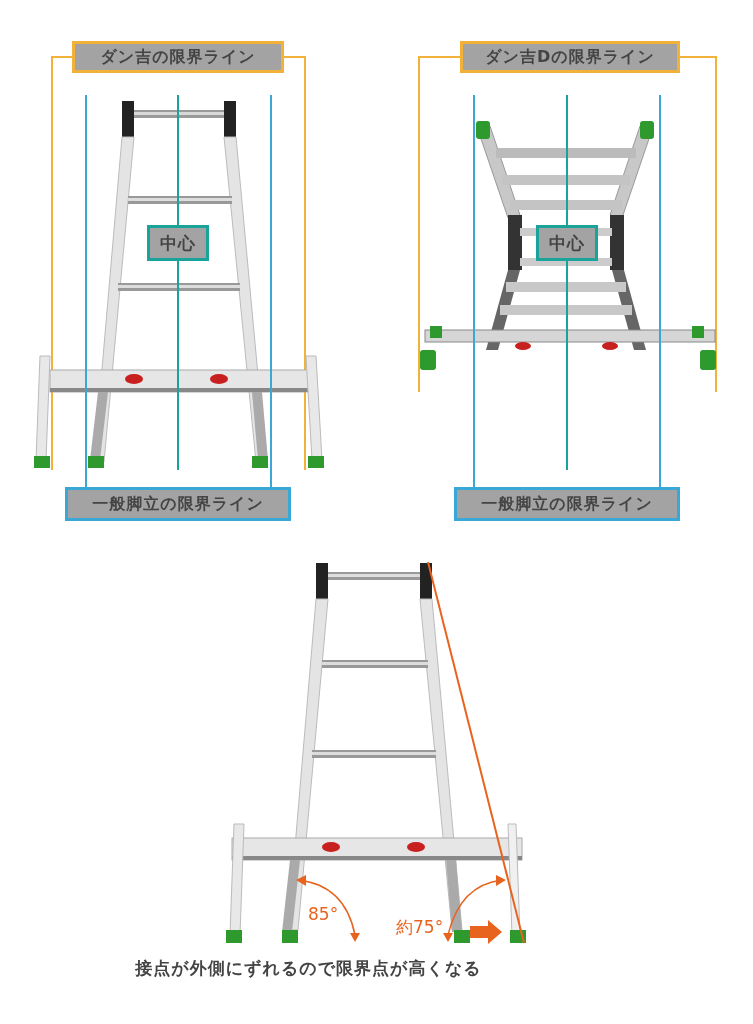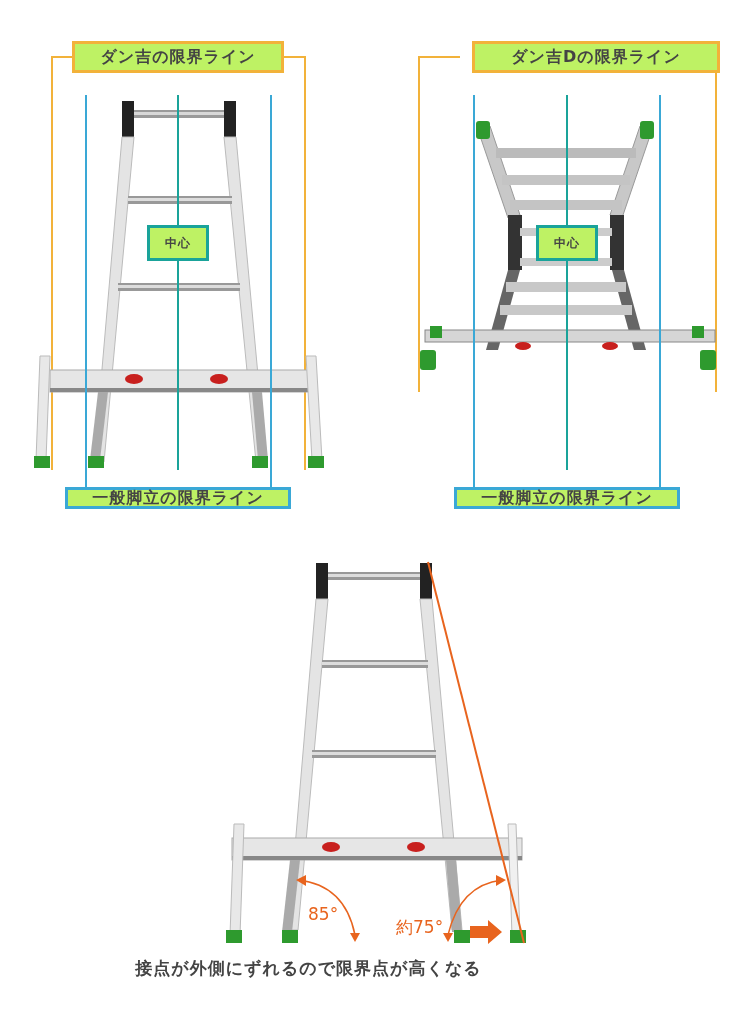--- a/index.html
+++ b/index.html
@@ -1,20 +1,20 @@
 <!DOCTYPE html>
 <html><head>
 <meta charset="utf-8">
 <style>
   html,body{margin:0;padding:0;background:#fff;}
   body{width:753px;height:1024px;position:relative;overflow:hidden;font-family:"DejaVu Sans","Liberation Sans",sans-serif;}
-  .lbl{position:absolute;background:#bef264;box-sizing:border-box;display:flex;align-items:center;justify-content:center;font-weight:bold;color:#444;letter-spacing:1px;}
+  .lbl{position:absolute;background:#a3a3a3;box-sizing:border-box;display:flex;align-items:center;justify-content:center;font-weight:bold;color:#444;letter-spacing:1px;}
   .lbl-orange{border:3px solid #f2b23a;font-size:16px;height:32px;}
-  .lbl-blue{border:3px solid #3aa8d6;font-size:16px;height:22px;}
-  .lbl-teal{border:3px solid #1aa39a;font-size:12px;height:36px;}
+  .lbl-blue{border:3px solid #3aa8d6;font-size:16px;height:34px;}
+  .lbl-teal{border:3px solid #1aa39a;font-size:17px;height:36px;}
   .caption{position:absolute;left:0;width:617px;top:957px;text-align:center;font-weight:bold;color:#444;font-size:17px;letter-spacing:1px;}
   .angle{position:absolute;color:#e8641e;font-weight:normal;font-size:17px;}
   svg{position:absolute;left:0;top:0;}
 </style>
 </head>
 <body>
 
 <svg width="753" height="1024" viewBox="0 0 753 1024">
 
   <g>
@@ -127,19 +127,19 @@
     <polygon points="443,933 453,933 448,942" fill="#e8641e"></polygon>
 
     <polygon points="470,926 488,926 488,920 502,932 488,944 488,938 470,938" fill="#e8641e"></polygon>
   </g>
 </svg>
 
 <div class="lbl lbl-orange" style="left:72px;top:41px;width:212px;">ダン吉の限界ライン</div>
 <div class="lbl lbl-teal" style="left:147px;top:225px;width:62px;">中心</div>
 <div class="lbl lbl-blue" style="left:65px;top:487px;width:226px;">一般脚立の限界ライン</div>
 
-<div class="lbl lbl-orange" style="left:472px;top:41px;width:248px;">ダン吉Dの限界ライン</div>
+<div class="lbl lbl-orange" style="left:460px;top:41px;width:220px;">ダン吉Dの限界ライン</div>
 <div class="lbl lbl-teal" style="left:536px;top:225px;width:62px;">中心</div>
 <div class="lbl lbl-blue" style="left:454px;top:487px;width:226px;">一般脚立の限界ライン</div>
 
 <div class="angle" style="left:308px;top:904px;">85°</div>
 <div class="angle" style="left:396px;top:916px;">約75°</div>
 <div class="caption">接点が外側にずれるので限界点が高くなる</div>
 
 </body></html>

